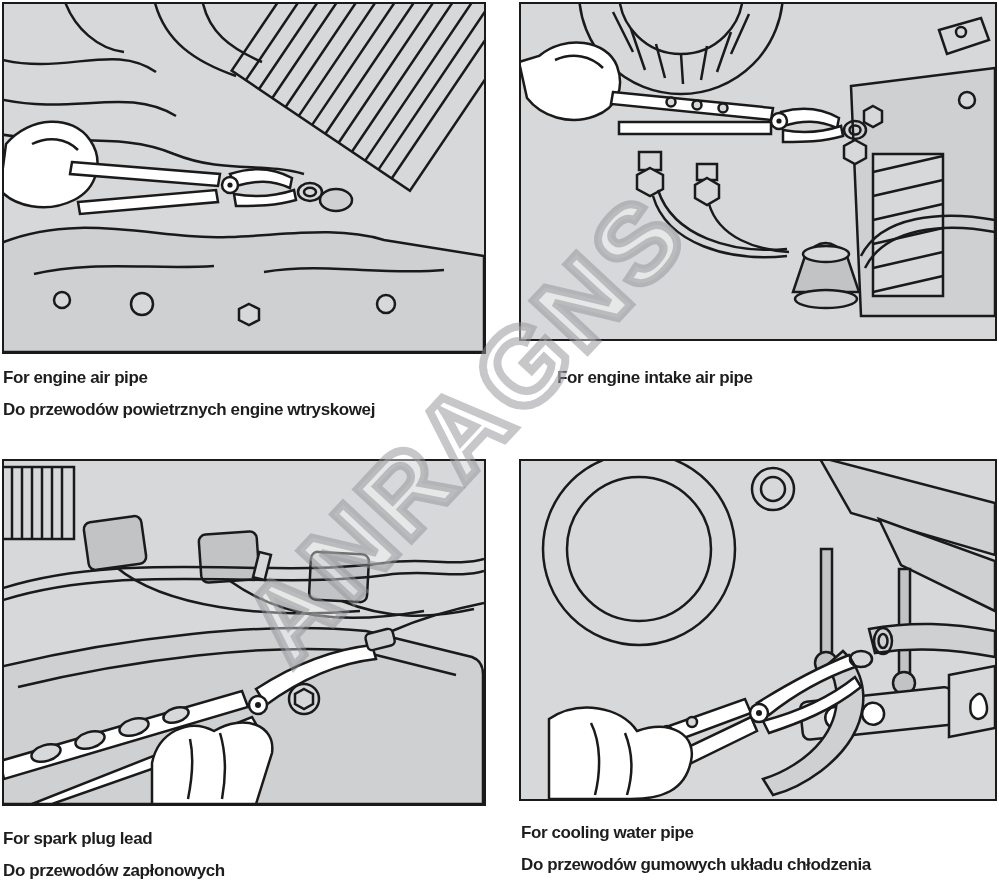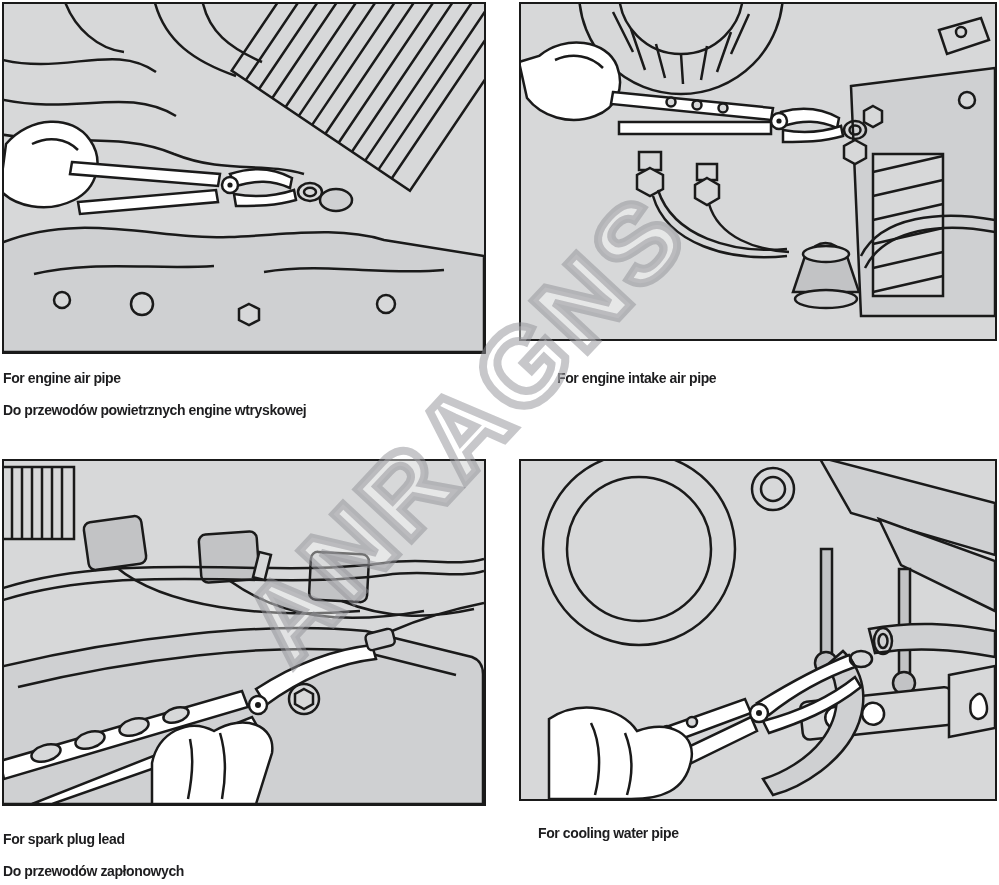--- a/index.html
+++ b/index.html
@@ -15,30 +15,30 @@
     box-sizing:border-box;
   }
   .panel svg{display:block;width:100%;height:100%;}
   #panel-1{left:2px;top:2px;width:484px;height:352px;}
   #panel-2{left:519px;top:2px;width:478px;height:339px;}
   #panel-3{left:2px;top:459px;width:484px;height:347px;}
   #panel-4{left:519px;top:459px;width:478px;height:342px;}
   .caption{
     position:absolute;
     color:#1d1d1f;
-    font-size:14px;
+    font-size:17px;
     font-weight:700;
     line-height:32px;
     letter-spacing:-0.4px;
     white-space:nowrap;
   }
   #caption-1{left:3px;top:362px;}
   #caption-2{left:521px;top:362px;margin-left:36px;}
   #caption-3{left:3px;top:823px;}
-  #caption-4{left:538px;top:817px;}
+  #caption-4{left:521px;top:817px;}
   .watermark-layer{
     position:absolute;left:0;top:0;width:999px;height:885px;
     pointer-events:none;
   }
   .line{stroke:#1a1a1a;stroke-width:2.5;fill:none;}
   .fillbg{fill:#d7d8d9;stroke:#1a1a1a;stroke-width:2.5;}
   .fillmid{fill:#cfd0d2;stroke:#1a1a1a;stroke-width:2.5;}
   .filldark{fill:#c2c3c5;stroke:#1a1a1a;stroke-width:2.5;}
   .fillwhite{fill:#ffffff;stroke:#1a1a1a;stroke-width:2.5;}
 </style>
@@ -249,17 +249,18 @@
 </div>
 <div class="caption" id="caption-2">
   <div>For engine intake air pipe</div>
 </div>
 <div class="caption" id="caption-3">
   <div>For spark plug lead</div>
   <div>Do przewodów zapłonowych</div>
 </div>
 <div class="caption" id="caption-4">
   <div>For cooling water pipe</div>
+  <div>Do przewodów gumowych układu chłodzenia</div>
 </div>
 
 <svg class="watermark-layer" width="999" height="885">
   <text transform="translate(292,668) rotate(-47)" font-family="Liberation Sans, sans-serif" font-size="108" font-weight="bold" letter-spacing="6" fill="rgba(255,255,255,0.38)" stroke="rgba(143,144,150,0.5)" stroke-width="8">ANRAGNS</text>
 </svg>
 
 </body></html>

